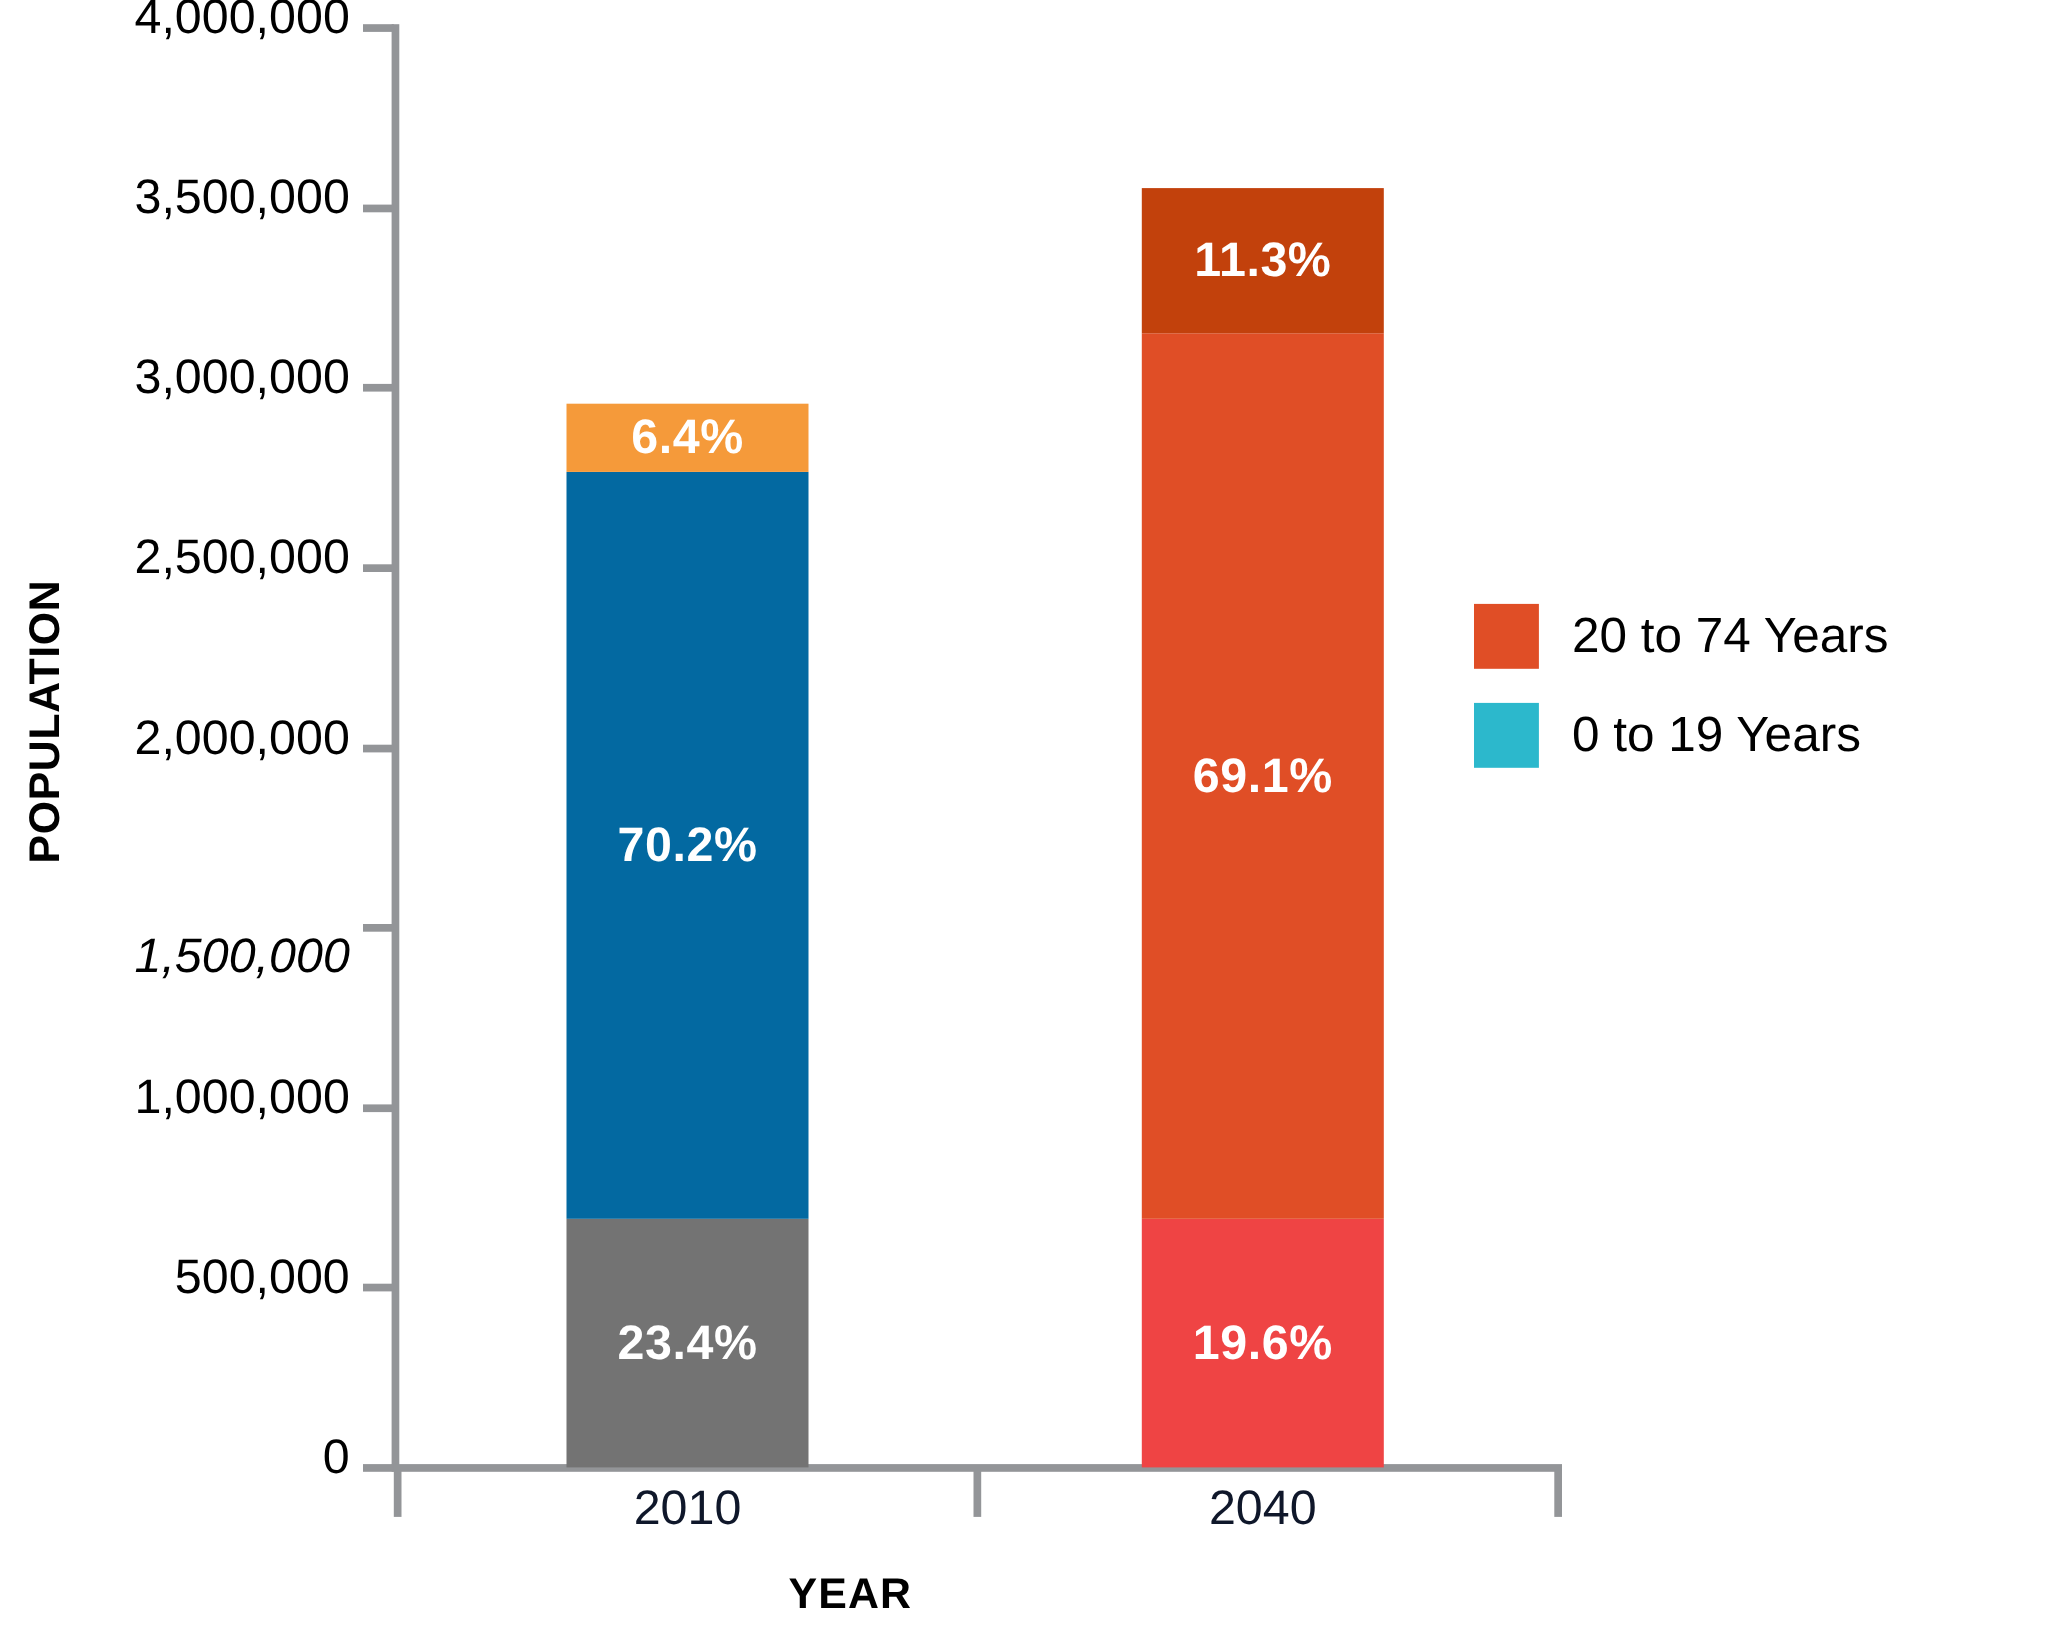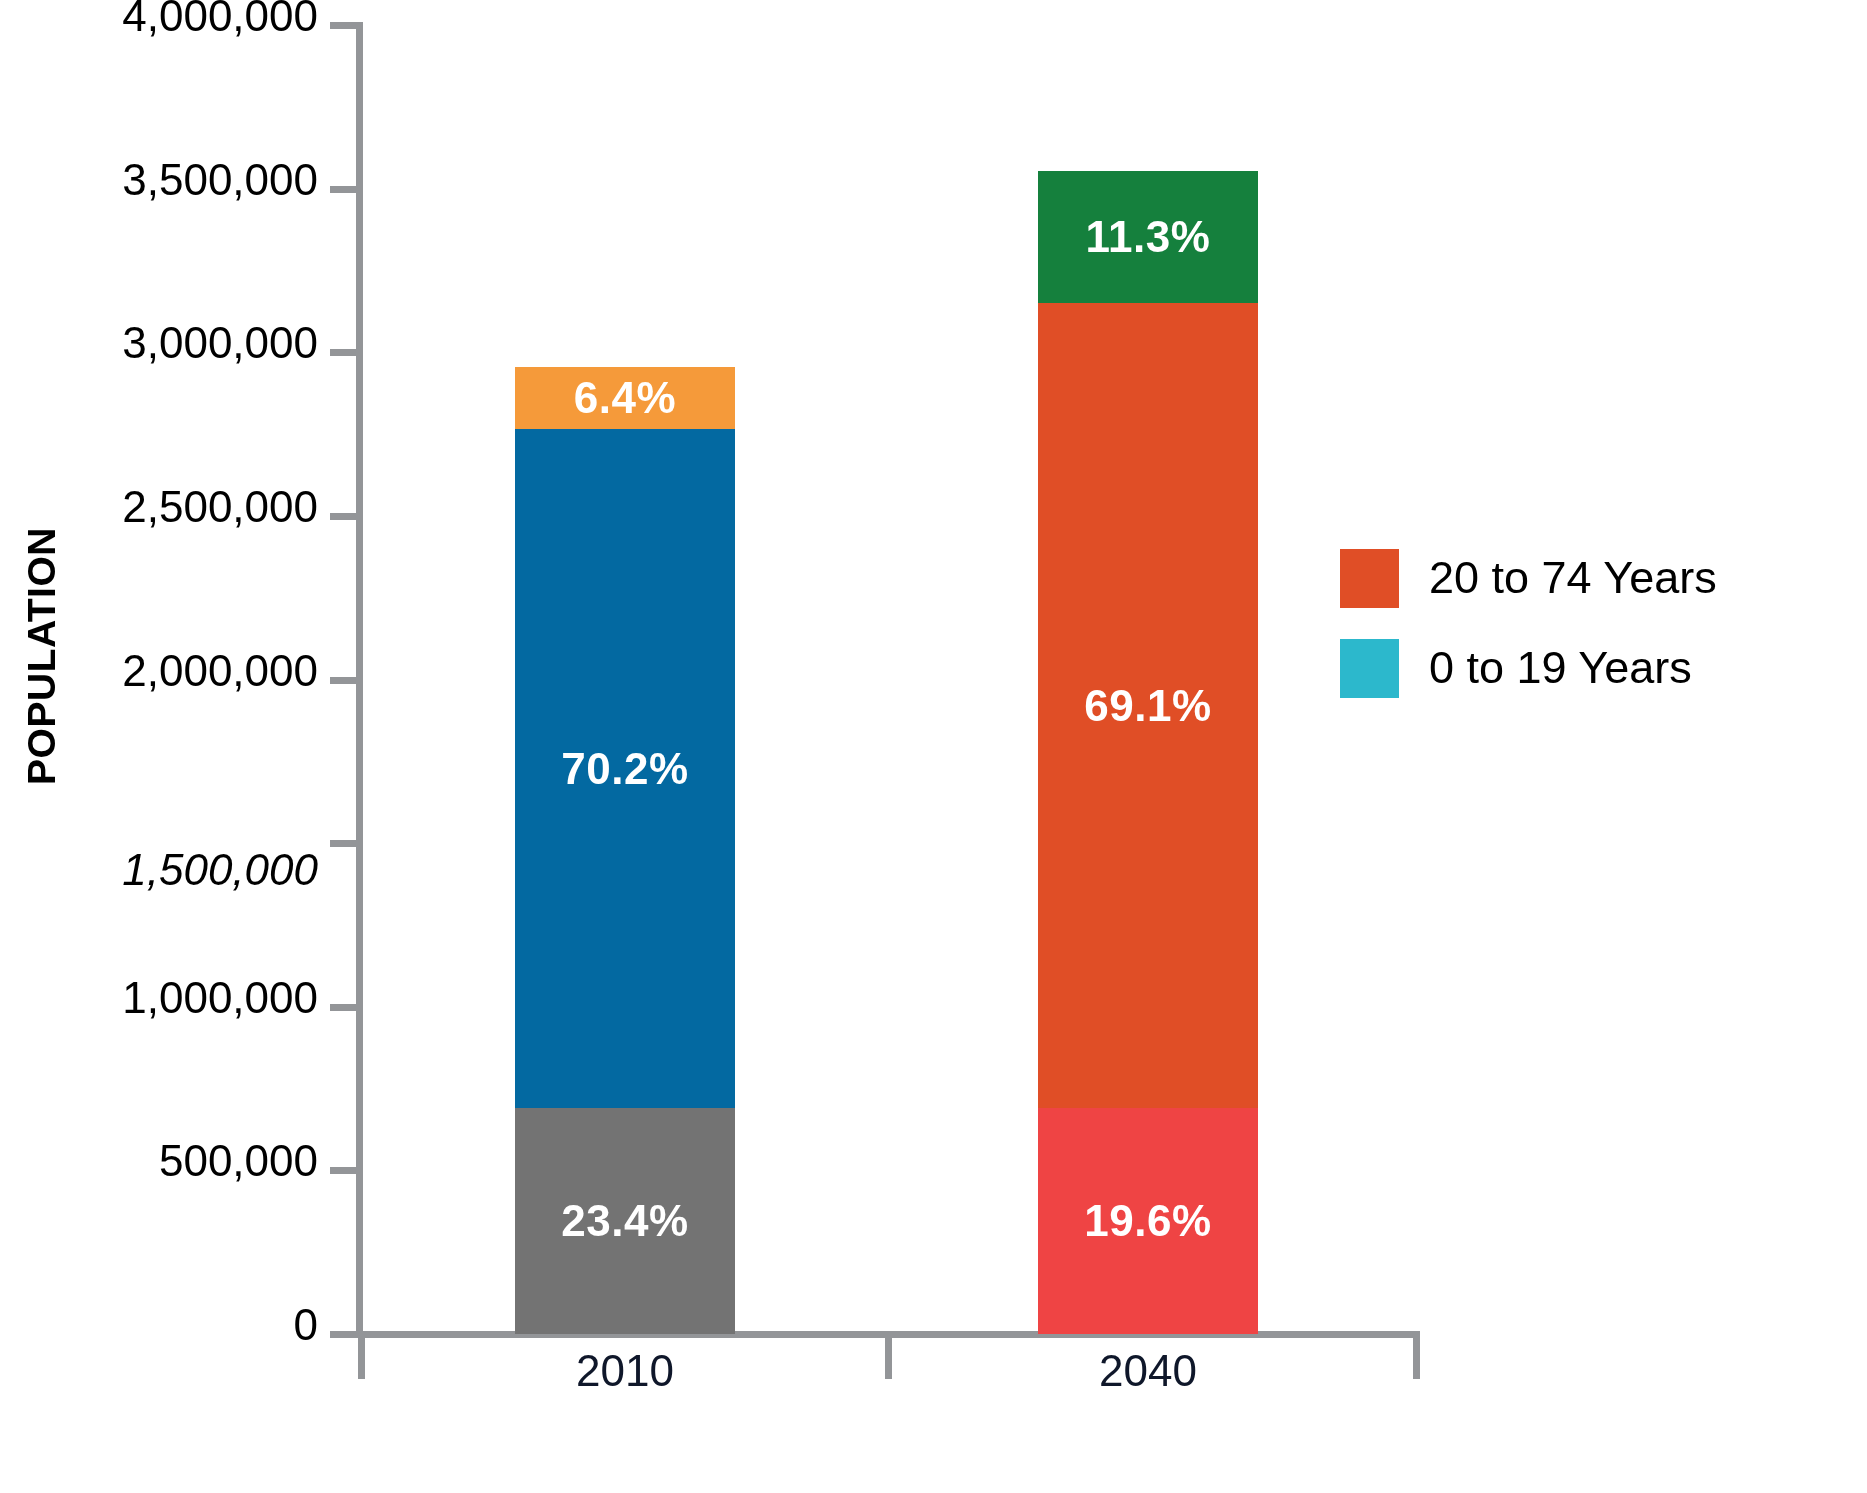--- a/index.html
+++ b/index.html
@@ -185,30 +185,31 @@
       </div>
       <div class="bar-segment" style="left: 515px; top: 366.976px; width: 220px; height: 62.1775px; background: rgb(245, 154, 58); text-align: center;">
         <span class="seg-label">6.4%</span>
       </div>
       <div class="bar-segment" style="left: 1038px; top: 1108.2px; width: 220px; height: 225.803px; background: #ef4444;">
         <span class="seg-label">19.6%</span>
       </div>
       <div class="bar-segment" style="left: 1038px; top: 303.162px; width: 220px; height: 805.035px; background: rgb(224, 78, 38);">
         <span class="seg-label">69.1%</span>
       </div>
-      <div class="bar-segment" style="left: 1038px; top: 170.626px; width: 220px; height: 132.536px; background: #15803d;">
+      <div class="bar-segment" style="left: 1038px; top: 170.626px; width: 220px; height: 132.536px; background: #c2410c;">
         <span class="seg-label">11.3%</span>
       </div>
     </div>
 
   <div id="x-labels">
       <div class="x-tick-label" style="left: 455px; width: 340px;">2010</div>
       <div class="x-tick-label" style="left: 978px; width: 340px;">2040</div>
     </div>
 
+  <div class="x-axis-title">YEAR</div>
 
   <div class="legend" id="legend">
       <div class="legend-row">
         <div class="legend-swatch" style="background: rgb(224, 78, 38);"></div>
         <div class="legend-label">20 to 74 Years</div>
       </div>
       <div class="legend-row">
         <div class="legend-swatch" style="background: rgb(44, 184, 204);"></div>
         <div class="legend-label">0 to 19 Years</div>
       </div>

